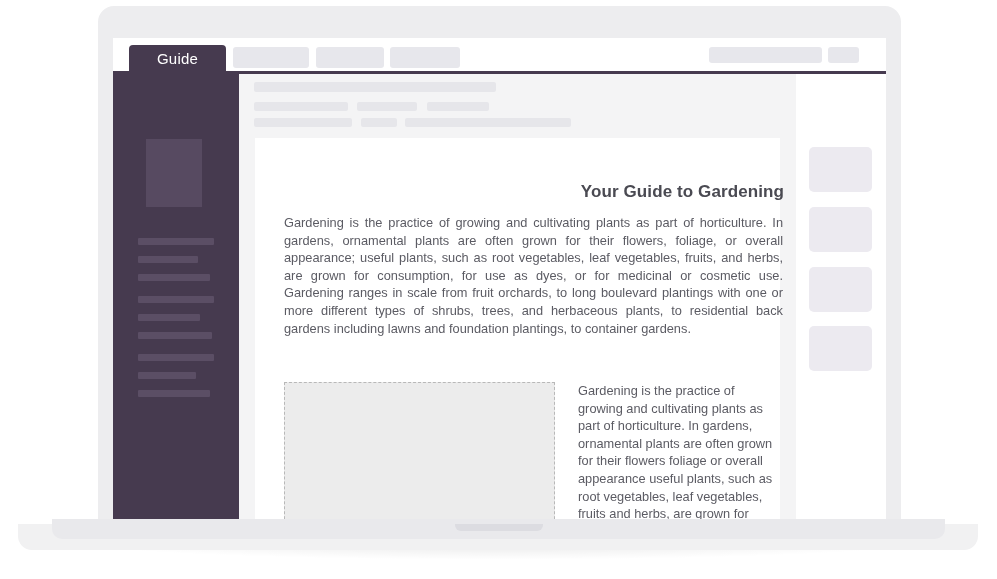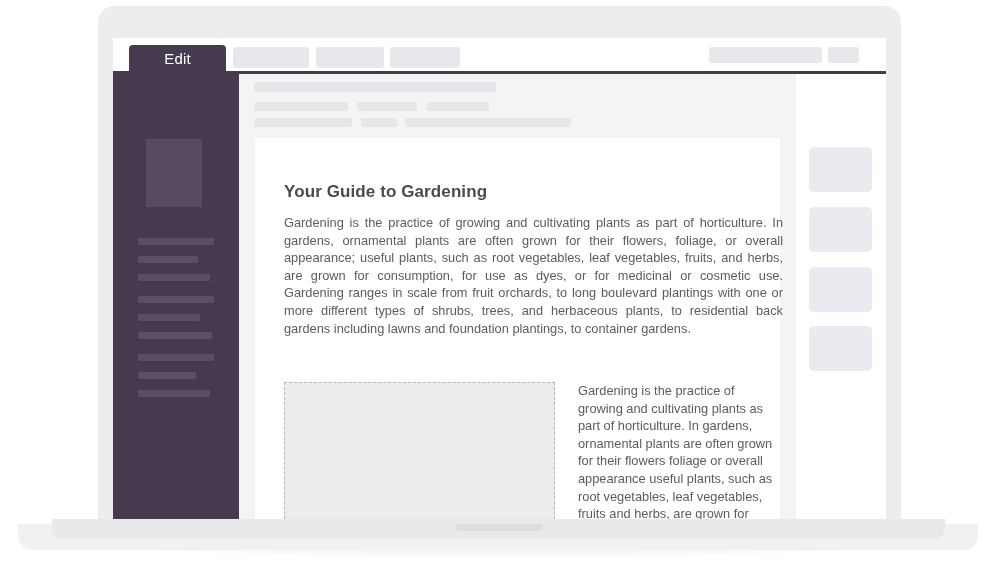--- a/index.html
+++ b/index.html
@@ -205,20 +205,21 @@
     top: 0;
     width: 500px;
   }
   .art-title {
     margin: 0;
     padding: 44px 0 0 0;
     font-size: 17px;
     font-weight: bold;
     color: #4a4a52;
     letter-spacing: 0.1px;
+    text-align: right;
   }
   .art-para {
     margin: 0;
     padding: 12px 0 0 0;
     width: 499px;
     font-size: 12.8px;
     line-height: 17.6px;
     color: #5b5b63;
     text-align: justify;
   }
@@ -274,21 +275,21 @@
 <body>
 
 <div id="stage">
 
   <div class="laptop-shadow"></div>
   <div class="laptop-lid"></div>
 
   <div class="browser">
 
     <div class="tabstrip">
-      <div class="tab-active">Edit</div>
+      <div class="tab-active">Guide</div>
       <div class="tab-ghost tab-g1"></div>
       <div class="tab-ghost tab-g2"></div>
       <div class="tab-ghost tab-g3"></div>
       <div class="chip chip-1"></div>
       <div class="chip chip-2"></div>
     </div>
     <div class="accentbar"></div>
 
     <div class="page">
 

